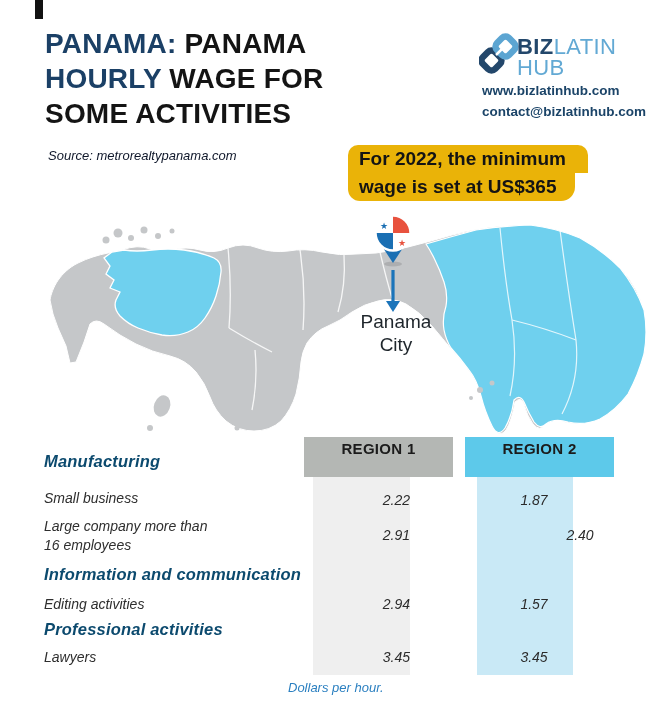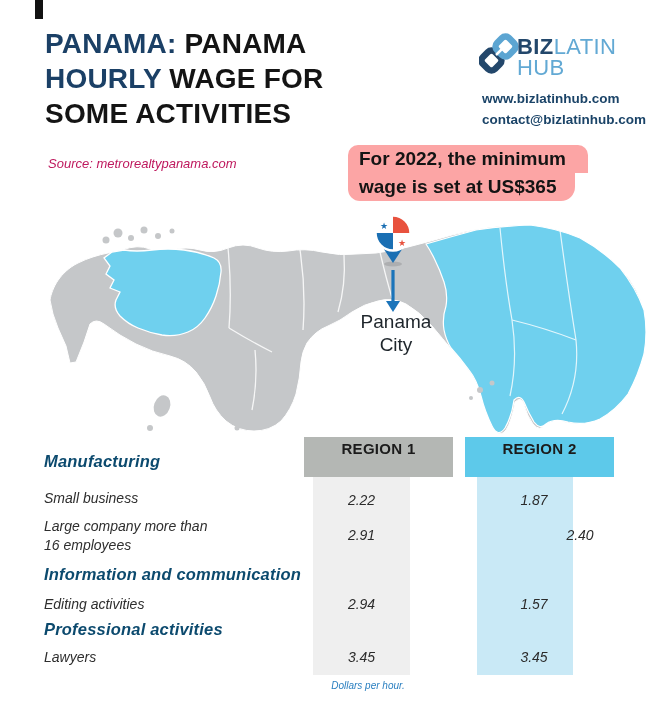--- a/index.html
+++ b/index.html
@@ -9,47 +9,47 @@
     font-family:"Liberation Sans",sans-serif;
   }
   .abs{position:absolute;}
   
   .corner-mark{left:35px;top:0;width:8px;height:19px;background:#121212;}
   
   .title{left:45px;top:26px;width:330px;font-size:28px;line-height:35px;
     font-weight:800;letter-spacing:.2px;color:#141414;}
   .title .accent{color:#1b4066;}
   
-  .source{left:48px;top:156px;font-size:13px;font-style:italic;color:#be185d;}
+  .source{left:48px;top:148px;font-size:13px;font-style:italic;color:#0f172a;}
   
   .logo-icon{left:479px;top:32px;}
   .logo-text{left:517px;top:36px;font-size:22px;line-height:21px;font-weight:800;color:#23476b;letter-spacing:.4px;}
   .logo-text .lt{color:#62a9d4;font-weight:400;}
-  .contact{left:482px;top:88px;font-size:13.5px;line-height:21px;font-weight:700;color:#1b4468;}
+  .contact{left:482px;top:80px;font-size:13.5px;line-height:21px;font-weight:700;color:#1b4468;}
   
   .callout{left:348px;top:145px;font-size:19px;line-height:28px;font-weight:700;color:#141414;}
-  .callout .cl{display:block;background:#fca5a5;padding:0 11px;height:28px;}
+  .callout .cl{display:block;background:#eab308;padding:0 11px;height:28px;}
   .callout .cl1{width:218px;border-radius:10px 10px 0 0;}
   .callout .cl2{width:205px;border-radius:0 0 14px 12px;}
   
   .map-svg{left:0;top:200px;}
   .city-label{font-size:19px;fill:#1f262c;}
   
   .col-bg1{left:313px;top:470px;width:97px;height:205px;background:#efefef;}
   .col-bg2{left:477px;top:470px;width:96px;height:205px;background:#c9e9f6;}
   .hdr{top:437px;width:149px;height:40px;line-height:24px;text-align:center;
     font-size:15px;font-weight:700;letter-spacing:.3px;color:#1b1b1b;margin-left:16px;}
   .hdr1{left:288px;background:#b4b7b4;}
   .hdr2{left:449px;background:#5dc9ea;}
   .grp{left:44px;font-size:16.5px;font-weight:700;font-style:italic;color:#0c4a6e;letter-spacing:.2px;}
   .rowlab{left:44px;font-size:14px;font-style:italic;color:#2e2e2e;line-height:19px;width:250px;}
   .val{width:97px;text-align:center;font-size:14px;font-style:italic;color:#2b2b2b;}
-  .val.c1{left:313px;} .val.c2{left:477px;width:114px;}
-  .footnote{left:288px;top:680px;width:160px;text-align:center;
-    font-size:10px;font-style:italic;color:#2a7fc0;}
+  .val.c1{left:313px;text-align:right;} .val.c2{left:477px;width:114px;}
+  .footnote{left:288px;top:680px;width:160px;
+    font-size:13px;font-style:italic;color:#2a7fc0;}
 </style>
 </head>
 <body>
 
 <div class="page">
 
   <div class="abs corner-mark"></div>
 
   <h1 class="abs title" style="margin:0;">
     <span><span class="accent">PANAMA:</span><span> PANAMA</span></span><br>

